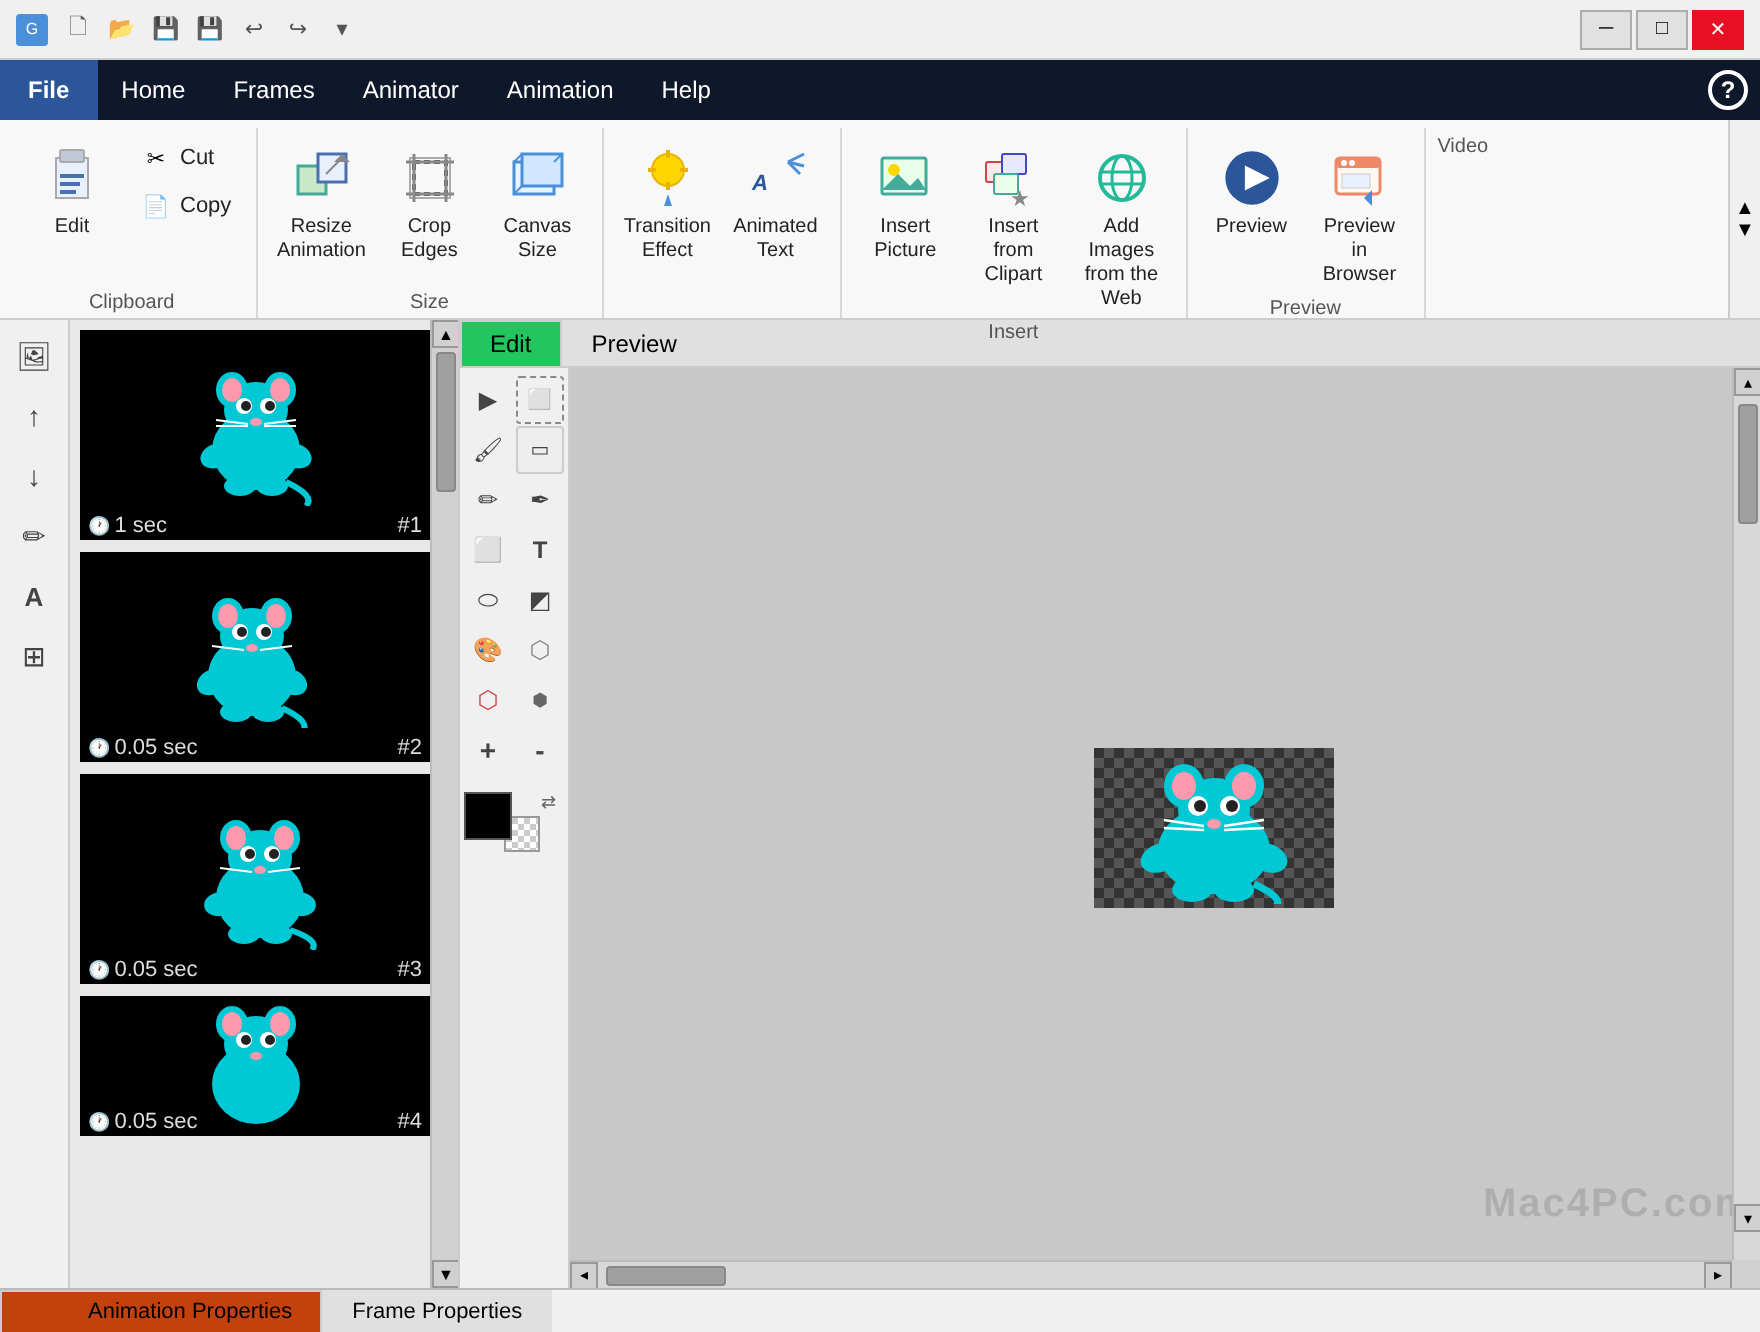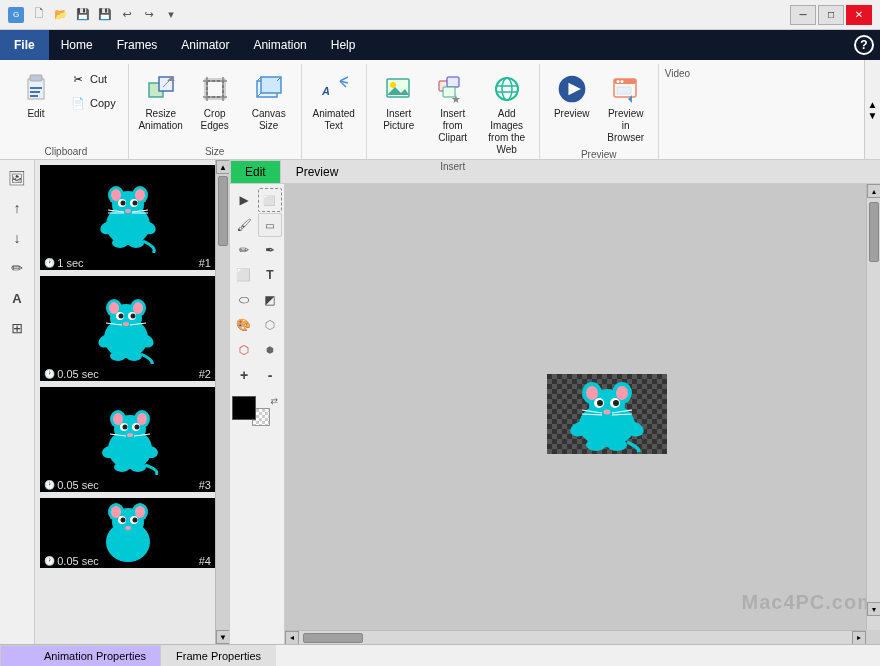--- a/index.html
+++ b/index.html
@@ -332,21 +332,21 @@
     }
     .prop-tabs { display: flex; border-bottom: 1px solid #ccc; }
     .prop-tab {
       padding: 4px 14px;
       cursor: pointer;
       font-size: 11px;
       border: 1px solid transparent;
       border-bottom: none;
       background: #e0e0e0;
     }
-    .prop-tab.active { background: #c4b5fd; border-color: #ccc; border-bottom-color: #f0f0f0; padding-left: 43px; }
+    .prop-tab.active { background: #c2410c; border-color: #ccc; border-bottom-color: #f0f0f0; padding-left: 43px; }
     .watermark { position: absolute; bottom: 155px; right: 80px; font-size: 28px; color: rgba(0,0,0,0.12); font-weight: bold; pointer-events: none; letter-spacing: 1px; }
   </style>
 </head>
 <body>
 
 <div class="title-bar">
   <div class="title-bar-left">
     <div class="app-icon">G</div>
     <div class="quick-access">
       <div class="quick-btn">🗋</div>
@@ -446,20 +446,33 @@
           </svg>
         </div>
         <div class="btn-label">Canvas<br>Size</div>
       </div>
     </div>
     <div class="ribbon-group-label">Size</div>
   </div>
 
   <div class="ribbon-group">
     <div class="ribbon-group-content">
+      <div class="ribbon-btn-large">
+        <div class="btn-icon">
+          <svg width="32" height="32" viewBox="0 0 32 32">
+            <circle cx="16" cy="12" r="8" fill="#ffd700" stroke="#e8b400" stroke-width="1"></circle>
+            <line x1="16" y1="2" x2="16" y2="6" stroke="#e8b400" stroke-width="2"></line>
+            <line x1="16" y1="18" x2="16" y2="22" stroke="#e8b400" stroke-width="2"></line>
+            <line x1="6" y1="12" x2="10" y2="12" stroke="#e8b400" stroke-width="2"></line>
+            <line x1="22" y1="12" x2="26" y2="12" stroke="#e8b400" stroke-width="2"></line>
+            <polygon points="16,24 14,30 18,30" fill="#4a90d9"></polygon>
+          </svg>
+        </div>
+        <div class="btn-label">Transition<br>Effect</div>
+      </div>
       <div class="ribbon-btn-large">
         <div class="btn-icon">
           <svg width="32" height="32" viewBox="0 0 32 32">
             <text x="4" y="22" font-size="22" font-style="italic" font-weight="bold" fill="#2b579a" font-family="serif">A</text>
             <line x1="22" y1="8" x2="30" y2="4" stroke="#4a90d9" stroke-width="1.5"></line>
             <line x1="22" y1="8" x2="28" y2="14" stroke="#4a90d9" stroke-width="1.5"></line>
             <line x1="22" y1="8" x2="30" y2="10" stroke="#4a90d9" stroke-width="1.5"></line>
           </svg>
         </div>
         <div class="btn-label">Animated<br>Text</div>

